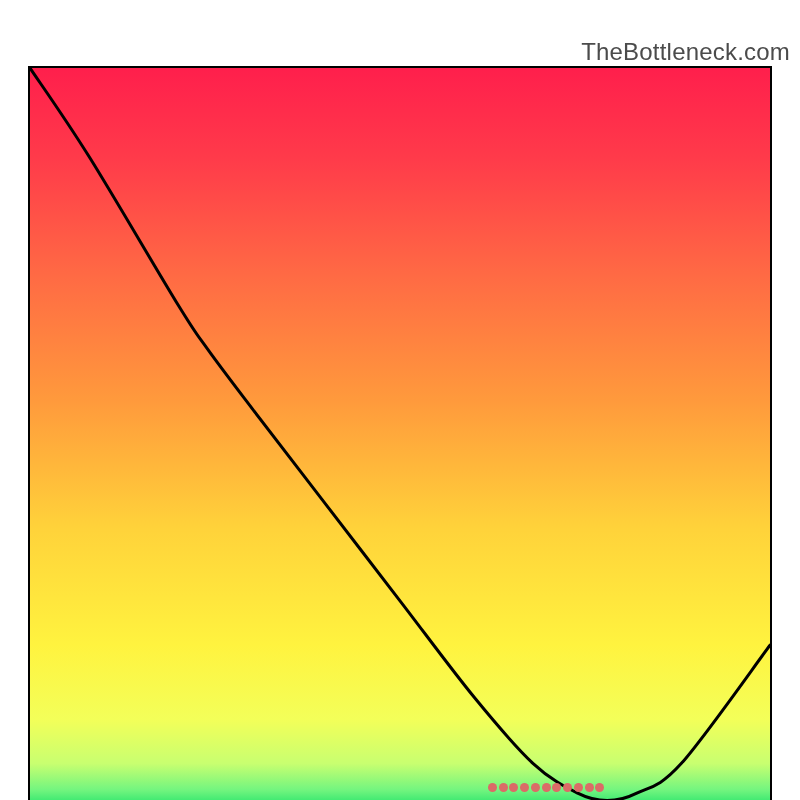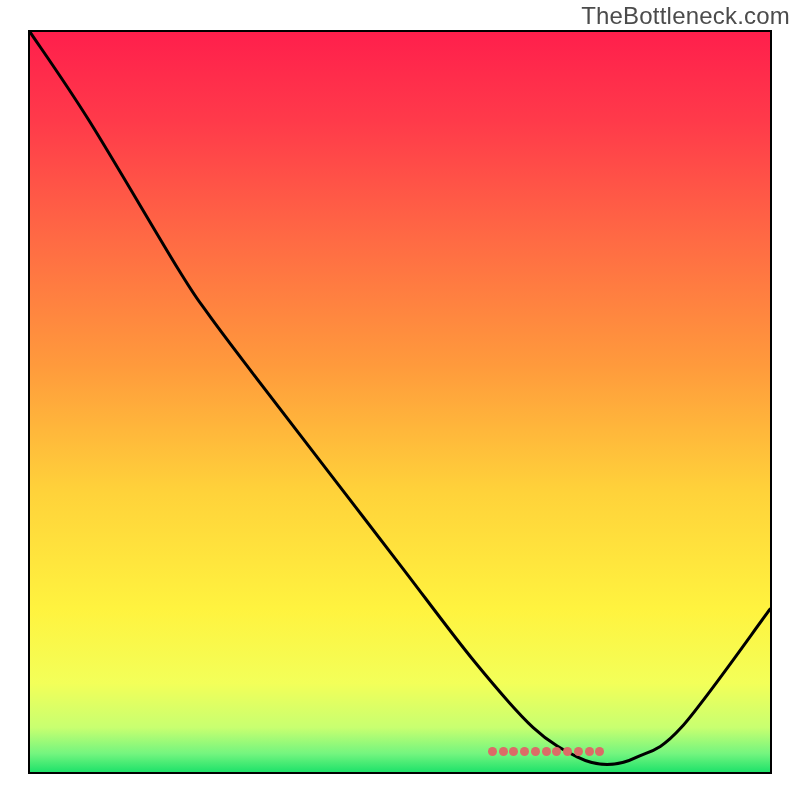--- a/index.html
+++ b/index.html
@@ -8,20 +8,21 @@
     width: 800px;
     height: 800px;
     background: #ffffff;
     font-family: Arial, Helvetica, sans-serif;
     overflow: hidden;
   }
   .frame {
     position: relative;
     width: 800px;
     height: 728px;
+    margin-top: 36px;
   }
   .attribution {
     position: absolute;
     top: 2px;
     right: 10px;
     font-size: 24px;
     font-weight: 500;
     color: #4b4b4b;
     letter-spacing: 0.2px;
     user-select: none;

